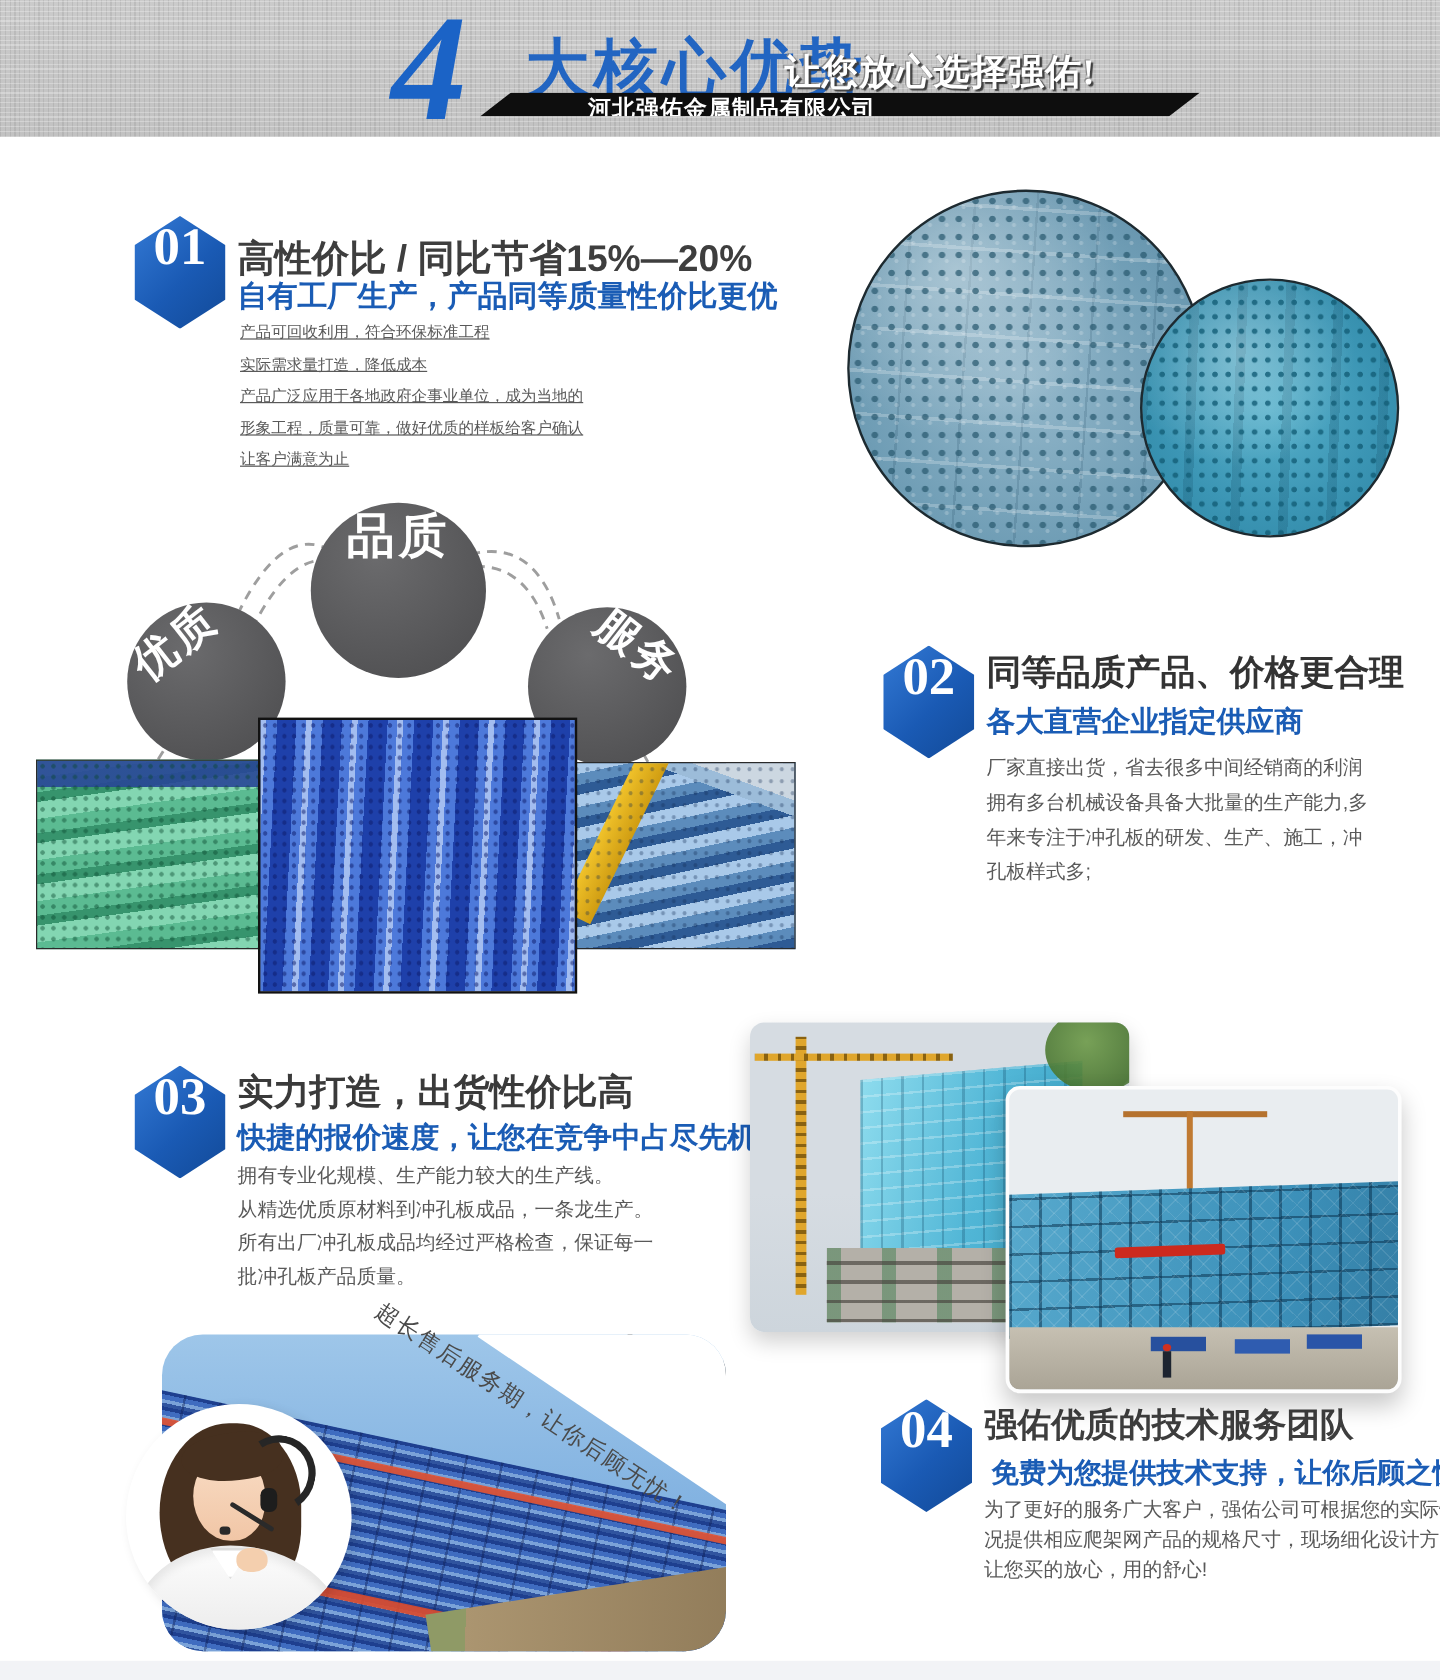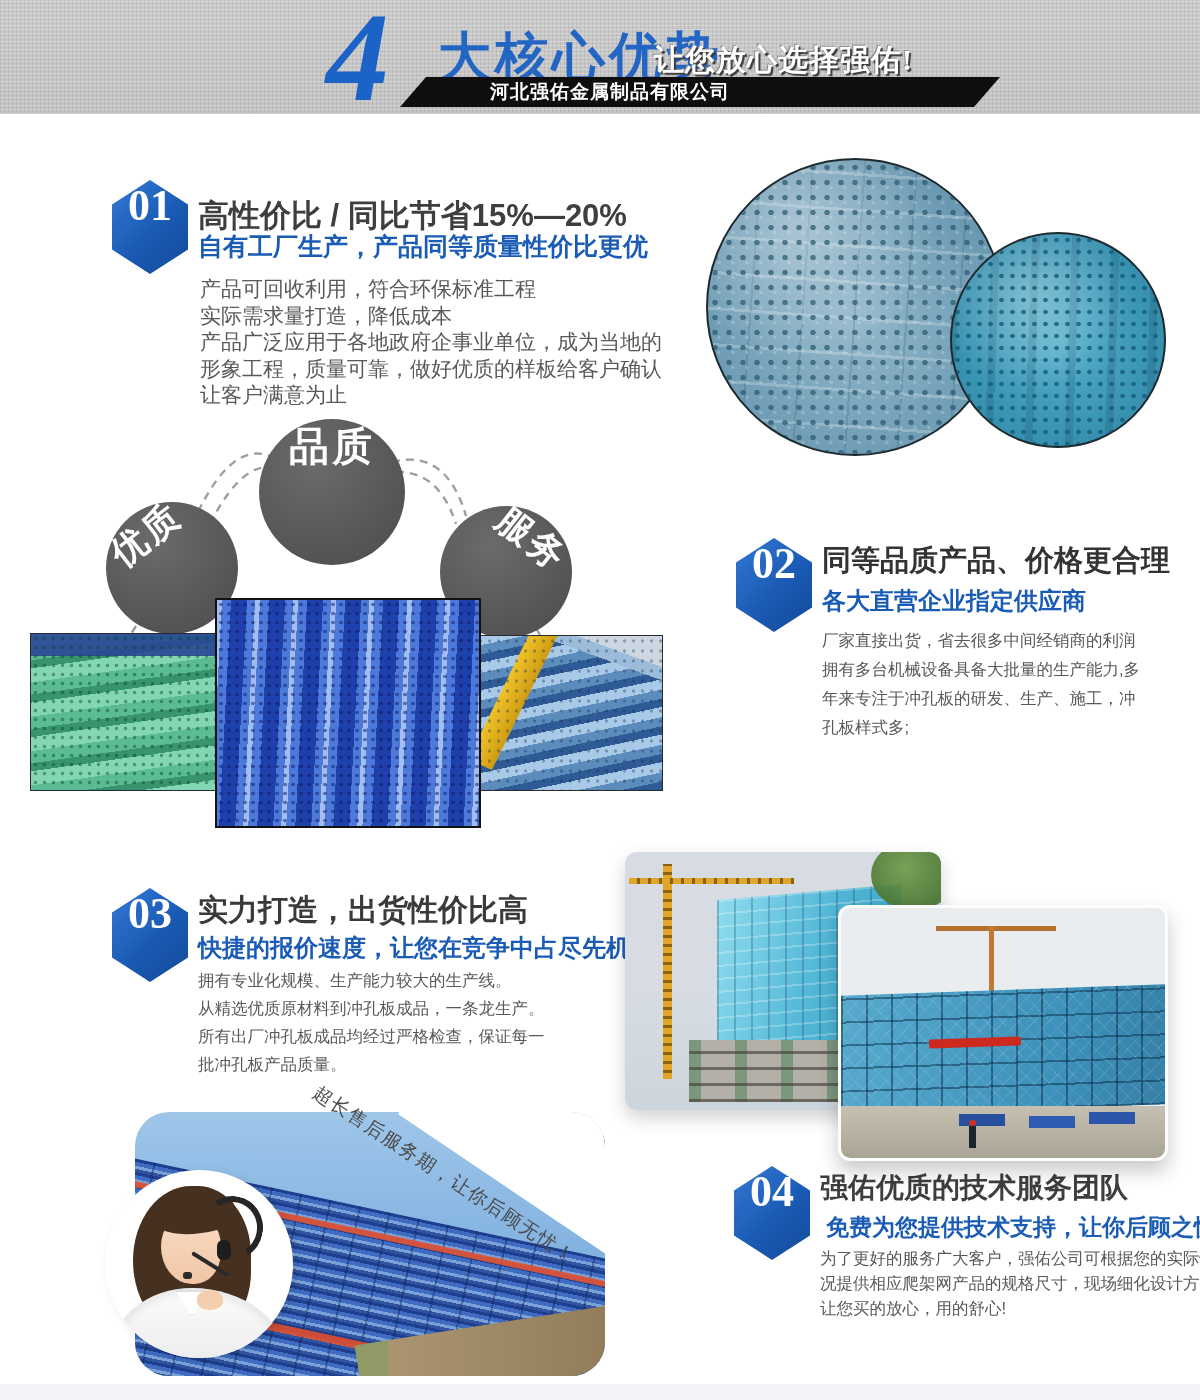--- a/index.html
+++ b/index.html
@@ -11,41 +11,41 @@
   #header{left:0;top:0;width:1200px;height:114px;
     background-color:#c6c6c6;
     background-image:
       repeating-linear-gradient(0deg, rgba(255,255,255,.28) 0 1px, transparent 1px 4px),
       repeating-linear-gradient(90deg, rgba(110,110,110,.16) 0 1px, transparent 1px 4px),
       linear-gradient(180deg,#cbcbcb,#c2c2c2);}
   #big4{left:326px;top:-14px;font:italic 700 126px "Liberation Serif","DejaVu Serif",serif;color:#1b63c6;}
   #h-title{left:398px;top:22px;font:700 53px "Liberation Serif","DejaVu Serif",serif;color:#2265c2;letter-spacing:4px;margin-left:40px;}
   #h-tag{left:654px;top:40px;font:700 30px "Liberation Serif","DejaVu Serif",serif;color:#ffffff;
          text-shadow:2px 2px 1px #3c3c3c, -1px -1px 0 #8a8a8a;letter-spacing:1px;text-align:right;}
-  #h-band{left:400px;top:77px;width:600px;height:30px;background:#0e0e0e;
+  #h-band{left:400px;top:77px;width:600px;height:20px;background:#0e0e0e;
           clip-path:polygon(26px 0,100% 0,calc(100% - 26px) 100%,0 100%);
           color:#fff;font-weight:700;font-size:19px;line-height:30px;padding-left:90px;
           box-sizing:border-box;letter-spacing:1px;}
 
   
   .adv{position:absolute;}
   .hex{position:absolute;left:0;top:0;width:76px;height:94px;
        background:linear-gradient(135deg,#2f74cf 10%,#1a5ab4 55%,#124a98);
        clip-path:polygon(50% 0,100% 26%,100% 74%,50% 100%,0 74%,0 26%);
        color:#fff;text-align:center;line-height:94px;
        font:700 44px "Liberation Serif","DejaVu Serif",serif;}
   .a-title{position:absolute;white-space:nowrap;color:#3e3e3e;}
   .a-sub{position:absolute;white-space:nowrap;color:#1a5cb5;}
   .a-body{position:absolute;color:#595959;}
   .a-body div{white-space:nowrap;}
 
   #adv1{left:112px;top:180px;width:600px;height:230px;}
   #adv1 .a-title{left:86px;top:3px;font-weight:700;font-size:31px;margin-top:12px;}
   #adv1 .a-sub{left:86px;top:50px;font:700 25px "Liberation Serif","DejaVu Serif",serif;}
-  #adv1 .a-body{left:88px;top:96px;font-size:21px;line-height:26.5px;}
+  #adv1 .a-body{left:88px;top:84px;font-size:13px;line-height:26.5px;text-decoration:underline;}
 
   #adv2{left:736px;top:538px;width:460px;height:230px;}
   #adv2 .a-title{left:86px;top:3px;font:700 29px "Liberation Serif","DejaVu Serif",serif;color:#333;}
   #adv2 .a-sub{left:86px;top:47px;font:700 24px "Liberation Serif","DejaVu Serif",serif;}
   #adv2 .a-body{left:86px;top:88px;font-size:16.5px;line-height:29px;}
 
   #adv3{left:112px;top:888px;width:560px;height:220px;}
   #adv3 .a-title{left:86px;top:2px;font:700 30px "Liberation Serif","DejaVu Serif",serif;color:#3a3a3a;}
   #adv3 .a-sub{left:86px;top:44px;font:700 24px "Liberation Serif","DejaVu Serif",serif;}
   #adv3 .a-body{left:86px;top:78px;font-size:16.5px;line-height:28px;}

